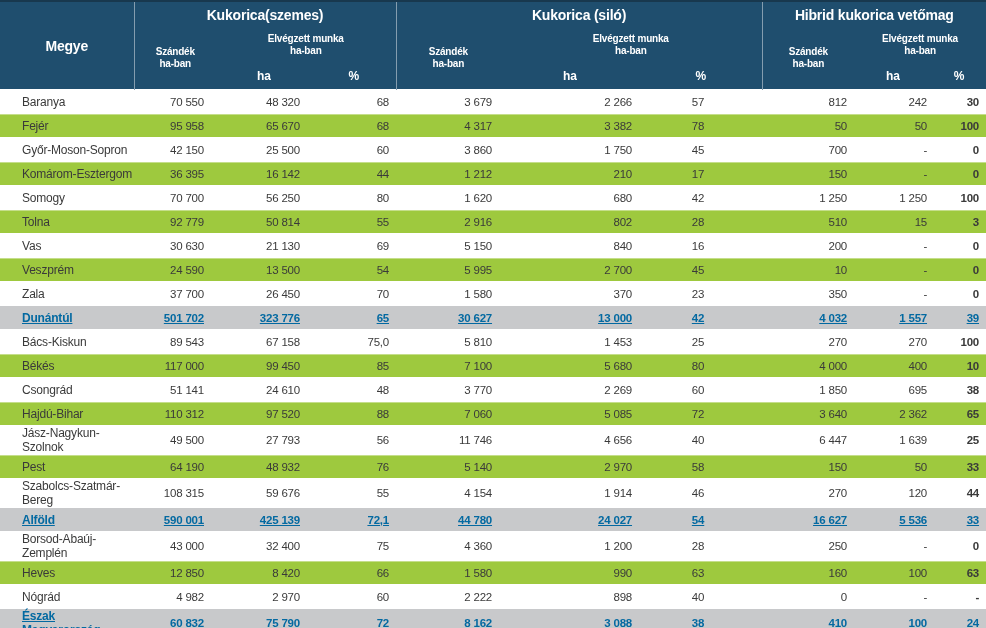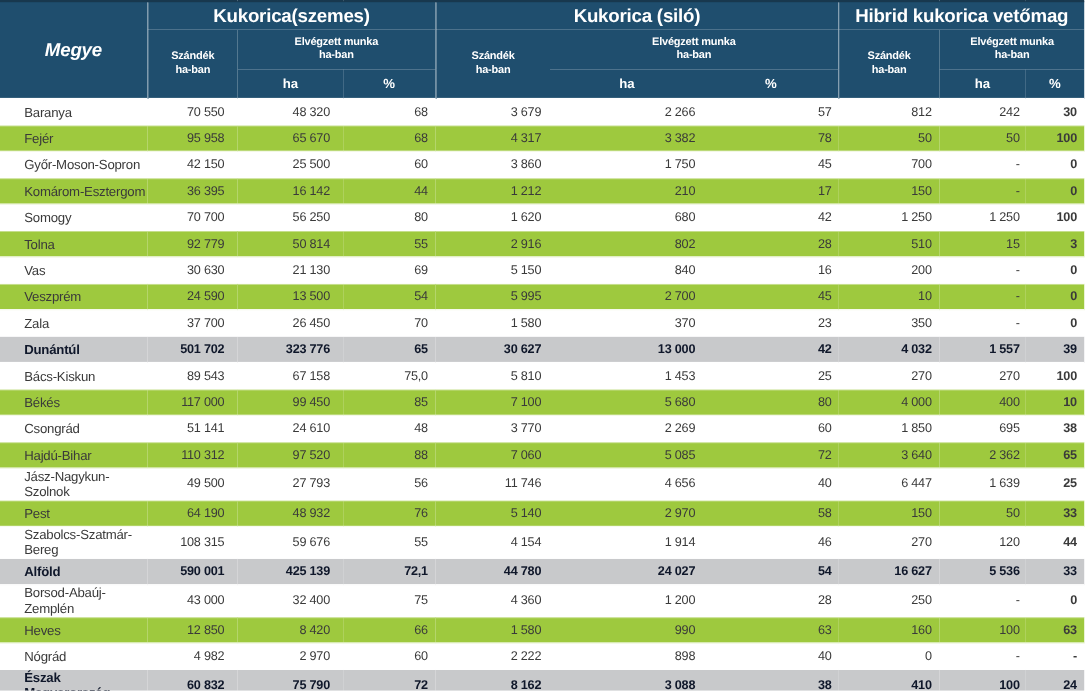--- a/index.html
+++ b/index.html
@@ -8,39 +8,39 @@
     --green-row:#9EC93E;
     --total-row:#C8C9CB;
     --body-text:#3A3A3A;
     --bottom-bar:#1F4E6E;
   }
   html,body{margin:0;padding:0;background:#fff;}
   body{font-family:"Liberation Sans","DejaVu Sans",sans-serif;}
   .screen{width:986px;height:628px;overflow:hidden;background:#fff;}
   table{border-collapse:collapse;table-layout:fixed;width:986px;border-top:2px solid #18384E;}
   thead th{background:var(--header-bg);color:var(--header-text);font-weight:bold;padding:0;vertical-align:middle;}
-  tr.h1 th{height:25px;font-size:17px;letter-spacing:-0.2px;}
+  tr.h1 th{height:25px;font-size:14px;letter-spacing:-0.2px;}
   tr.h2 th{height:36px;font-size:10px;line-height:1.22;white-space:pre-line;letter-spacing:-0.2px;}
   tr.h3 th{height:26px;font-size:12px;}
-  th.megye-h{font-size:12.5px;font-style:italic;}
+  th.megye-h{font-size:12.5px;}
   .g-start{border-left:1px solid rgba(255,255,255,0.45);}
   tbody td{height:23px;padding:0;font-size:11.5px;color:var(--body-text);border-top:1px solid #ffffff;letter-spacing:-0.2px;background:#fff;}
   td.megye-cell{text-align:left;padding-left:22px;font-size:12px;}
   td.num{text-align:right;font-variant-numeric:tabular-nums;}
   td.c1{padding-right:12px;}
   td.c2{padding-right:12px;}
   td.c3{padding-right:7px;}
   td.c4{padding-right:8px;}
   td.c5{padding-right:8px;}
-  td.c6{padding-right:6px;}
+  td.c6{padding-right:6px;text-align:center;}
   td.c7{padding-right:7px;}
   td.c8{padding-right:5px;}
   td.c9{padding-right:7px;font-weight:bold;}
   tr.row-green td{background:var(--green-row);box-shadow:inset 0 1px 0 rgba(255,255,255,0.4);}
-  tr.row-total td{background:var(--total-row);font-weight:bold;color:#0f172a;}
+  tr.row-total td{background:var(--total-row);font-weight:bold;color:#0369a1;text-decoration:underline;}
 </style>
 </head>
 <body>
 
 <div class="screen">
   <table>
     <colgroup>
       <col style="width:134px">
         <col style="width:82px">
         <col style="width:96px">

